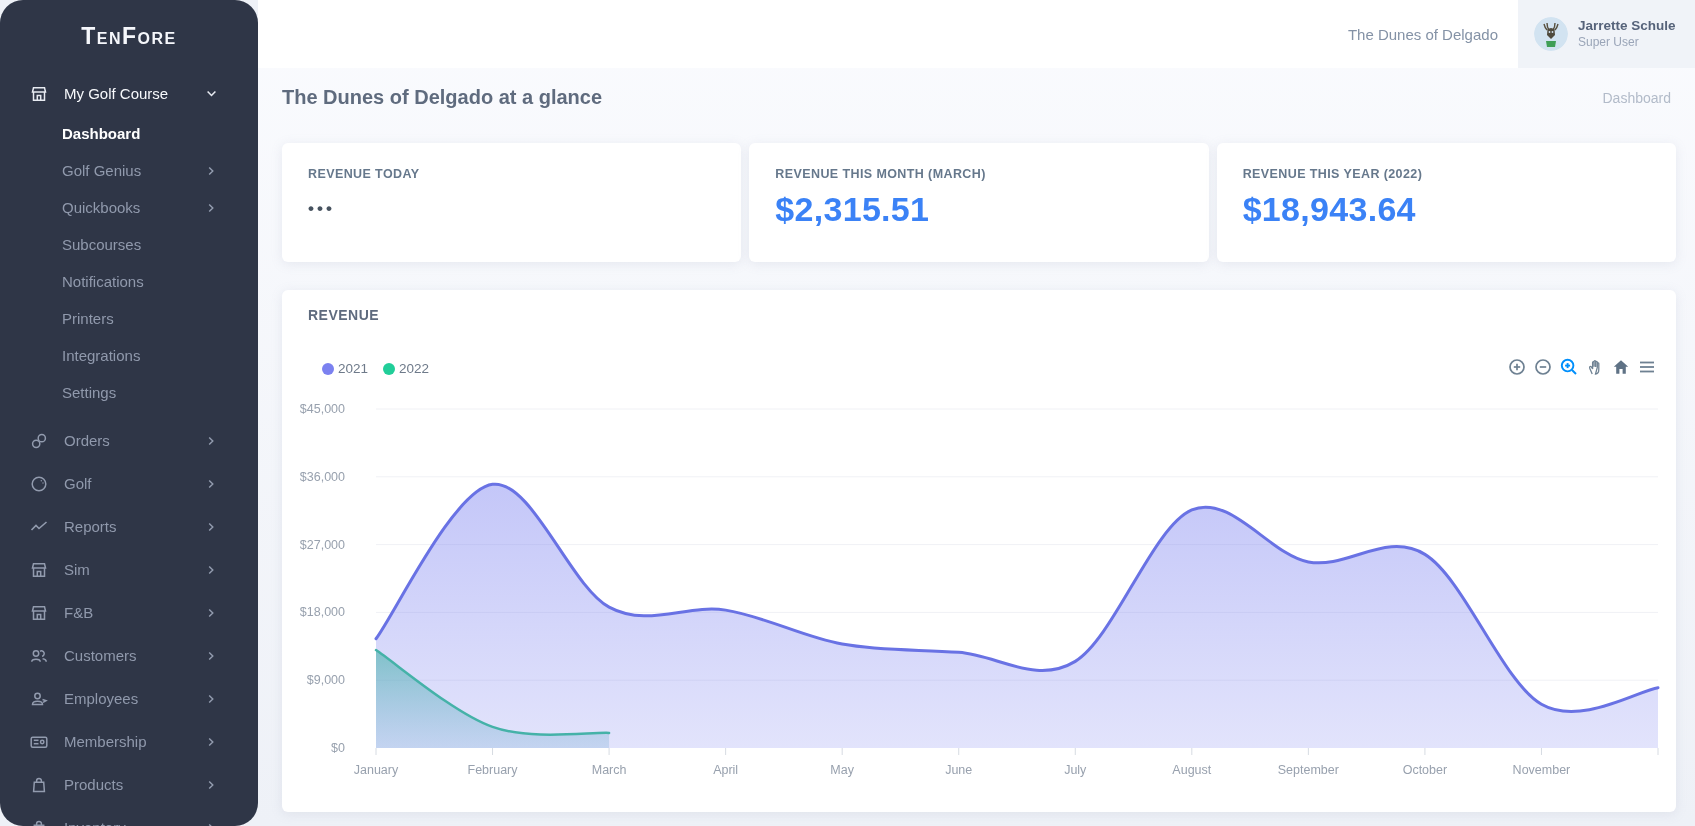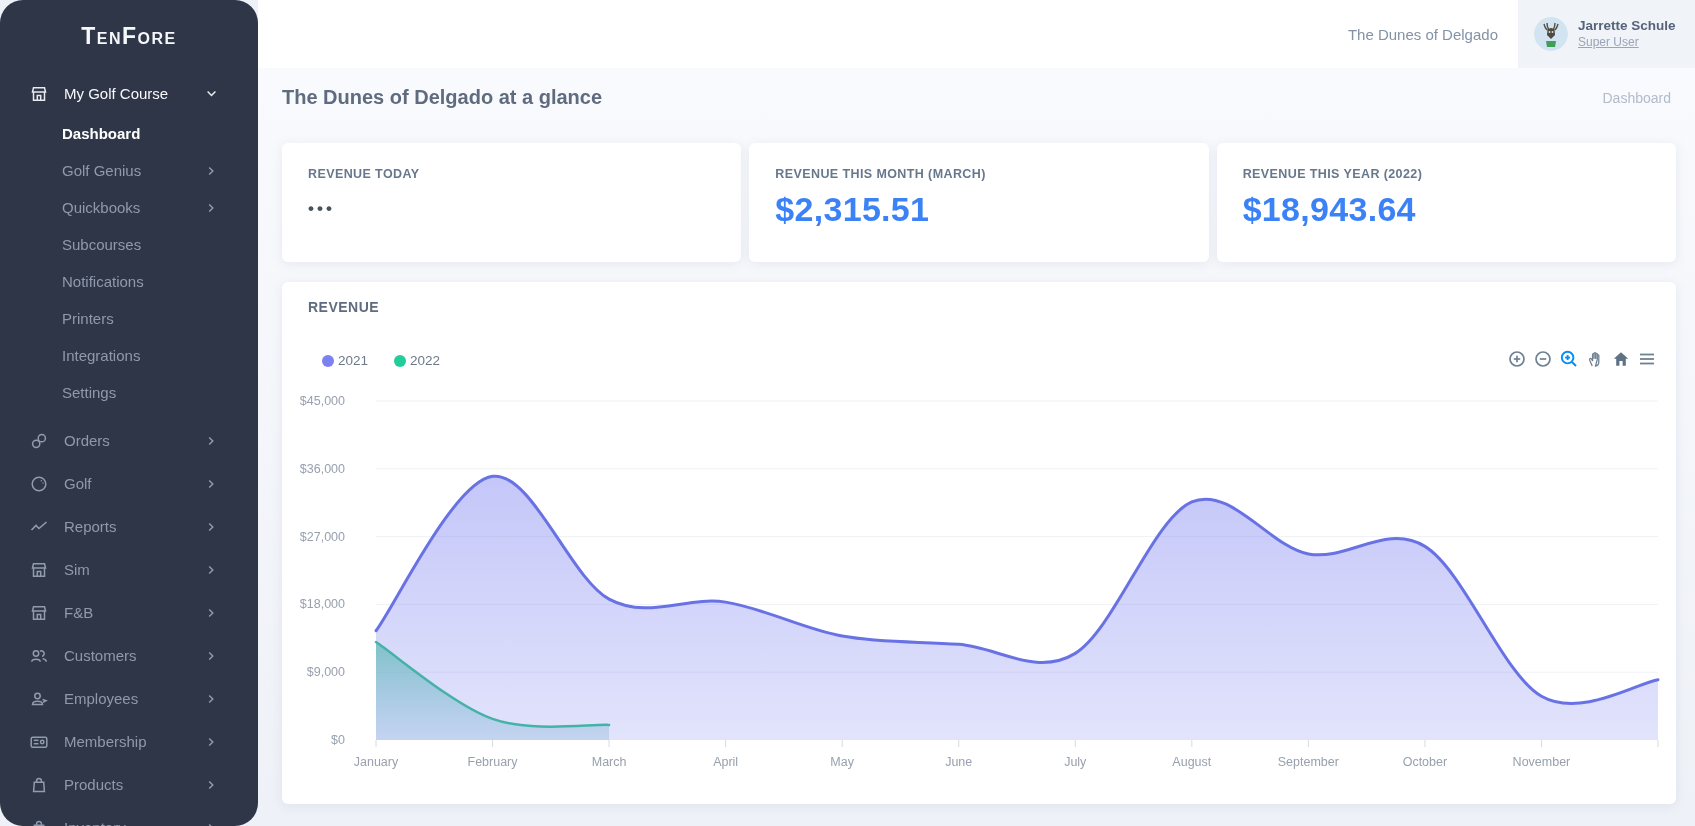--- a/index.html
+++ b/index.html
@@ -24,39 +24,39 @@
   
   .main { position:absolute; left:258px; top:0; width:1437px; height:826px;
           background:linear-gradient(180deg,#fafbfe 0%,#eef1f7 100%);border-radius:18px; }
   .topbar { position:absolute; left:0; top:0; width:1437px; height:68px; background:#ffffff;
             display:flex; align-items:center; justify-content:flex-end; }
   .course-name { color:#8492a6; font-size:15px; margin-right:20px; }
   .user-box { width:177px; height:68px; background:#f0f3f8; display:flex; align-items:center; padding:0 14px 0 16px; cursor:pointer; }
   .avatar { width:34px; height:34px; border-radius:50%; overflow:hidden; flex:0 0 34px; }
   .user-meta { margin-left:10px; line-height:1.25; }
   .user-name { color:#56637a; font-size:13.5px; font-weight:700; white-space:nowrap; }
-  .user-role { color:#9aa5b8; font-size:12px;text-decoration:underline; }
+  .user-role { color:#9aa5b8; font-size:12px; }
 
   
   .page-head { position:absolute; left:24px; right:24px; top:86px; display:flex; align-items:center; justify-content:space-between; }
   .page-title { color:#5f6b7e; font-size:20px; font-weight:700; }
   .breadcrumb { color:#b2bbc9; font-size:14px; }
 
   
   .cards { position:absolute; left:24px; top:143px; width:1394px; display:flex; gap:8px; }
   .card { flex:1 1 0; height:119px; background:#fff; border-radius:6px; box-shadow:0 2px 12px rgba(140,152,176,.16); padding:24px 26px; }
   .card-label { color:#66788c; font-size:12.5px; font-weight:700; letter-spacing:.4px; }
   .card-value { color:#3b82f6; font-size:34px; font-weight:700; margin-top:9px; letter-spacing:.3px; }
   .card-value.dots { font-size:17px; letter-spacing:3px; color:#47525f; margin-top:18px; }
 
   
-  .chart-card { position:absolute; left:24px; top:282px; width:1394px; height:522px; background:#fff; border-radius:6px;
+  .chart-card { position:absolute; left:24px; top:290px; width:1394px; height:522px; background:#fff; border-radius:6px;
                 box-shadow:0 2px 12px rgba(140,152,176,.16);text-decoration:underline; }
   .chart-title { position:absolute; left:26px; top:17px; color:#5f6b7e; font-size:14px; font-weight:700; letter-spacing:.5px; }
-  .legend { position:absolute; left:40px; top:71px; display:flex; align-items:center; gap:26px; }
+  .legend { position:absolute; left:40px; top:71px; display:flex; align-items:center; gap:15px; }
   .legend-item { display:flex; align-items:center; gap:4px; cursor:pointer; }
   .legend-dot { width:12px; height:12px; border-radius:50%; }
   .legend-label { color:#6e7a8a; font-size:13.5px; }
   .chart-toolbar { position:absolute; right:18px; top:66px; display:flex; align-items:center; gap:4px; }
   .tool-btn { width:22px; height:22px; display:flex; align-items:center; justify-content:center; cursor:pointer; }
   #revenue-chart { position:absolute; left:0; top:0; }
   .ytick { fill:#98a1ae; font-size:12.5px; font-family:"Liberation Sans",sans-serif; }
   .xtick { fill:#98a1ae; font-size:12.5px; font-family:"Liberation Sans",sans-serif; }
 </style>
 </head>

